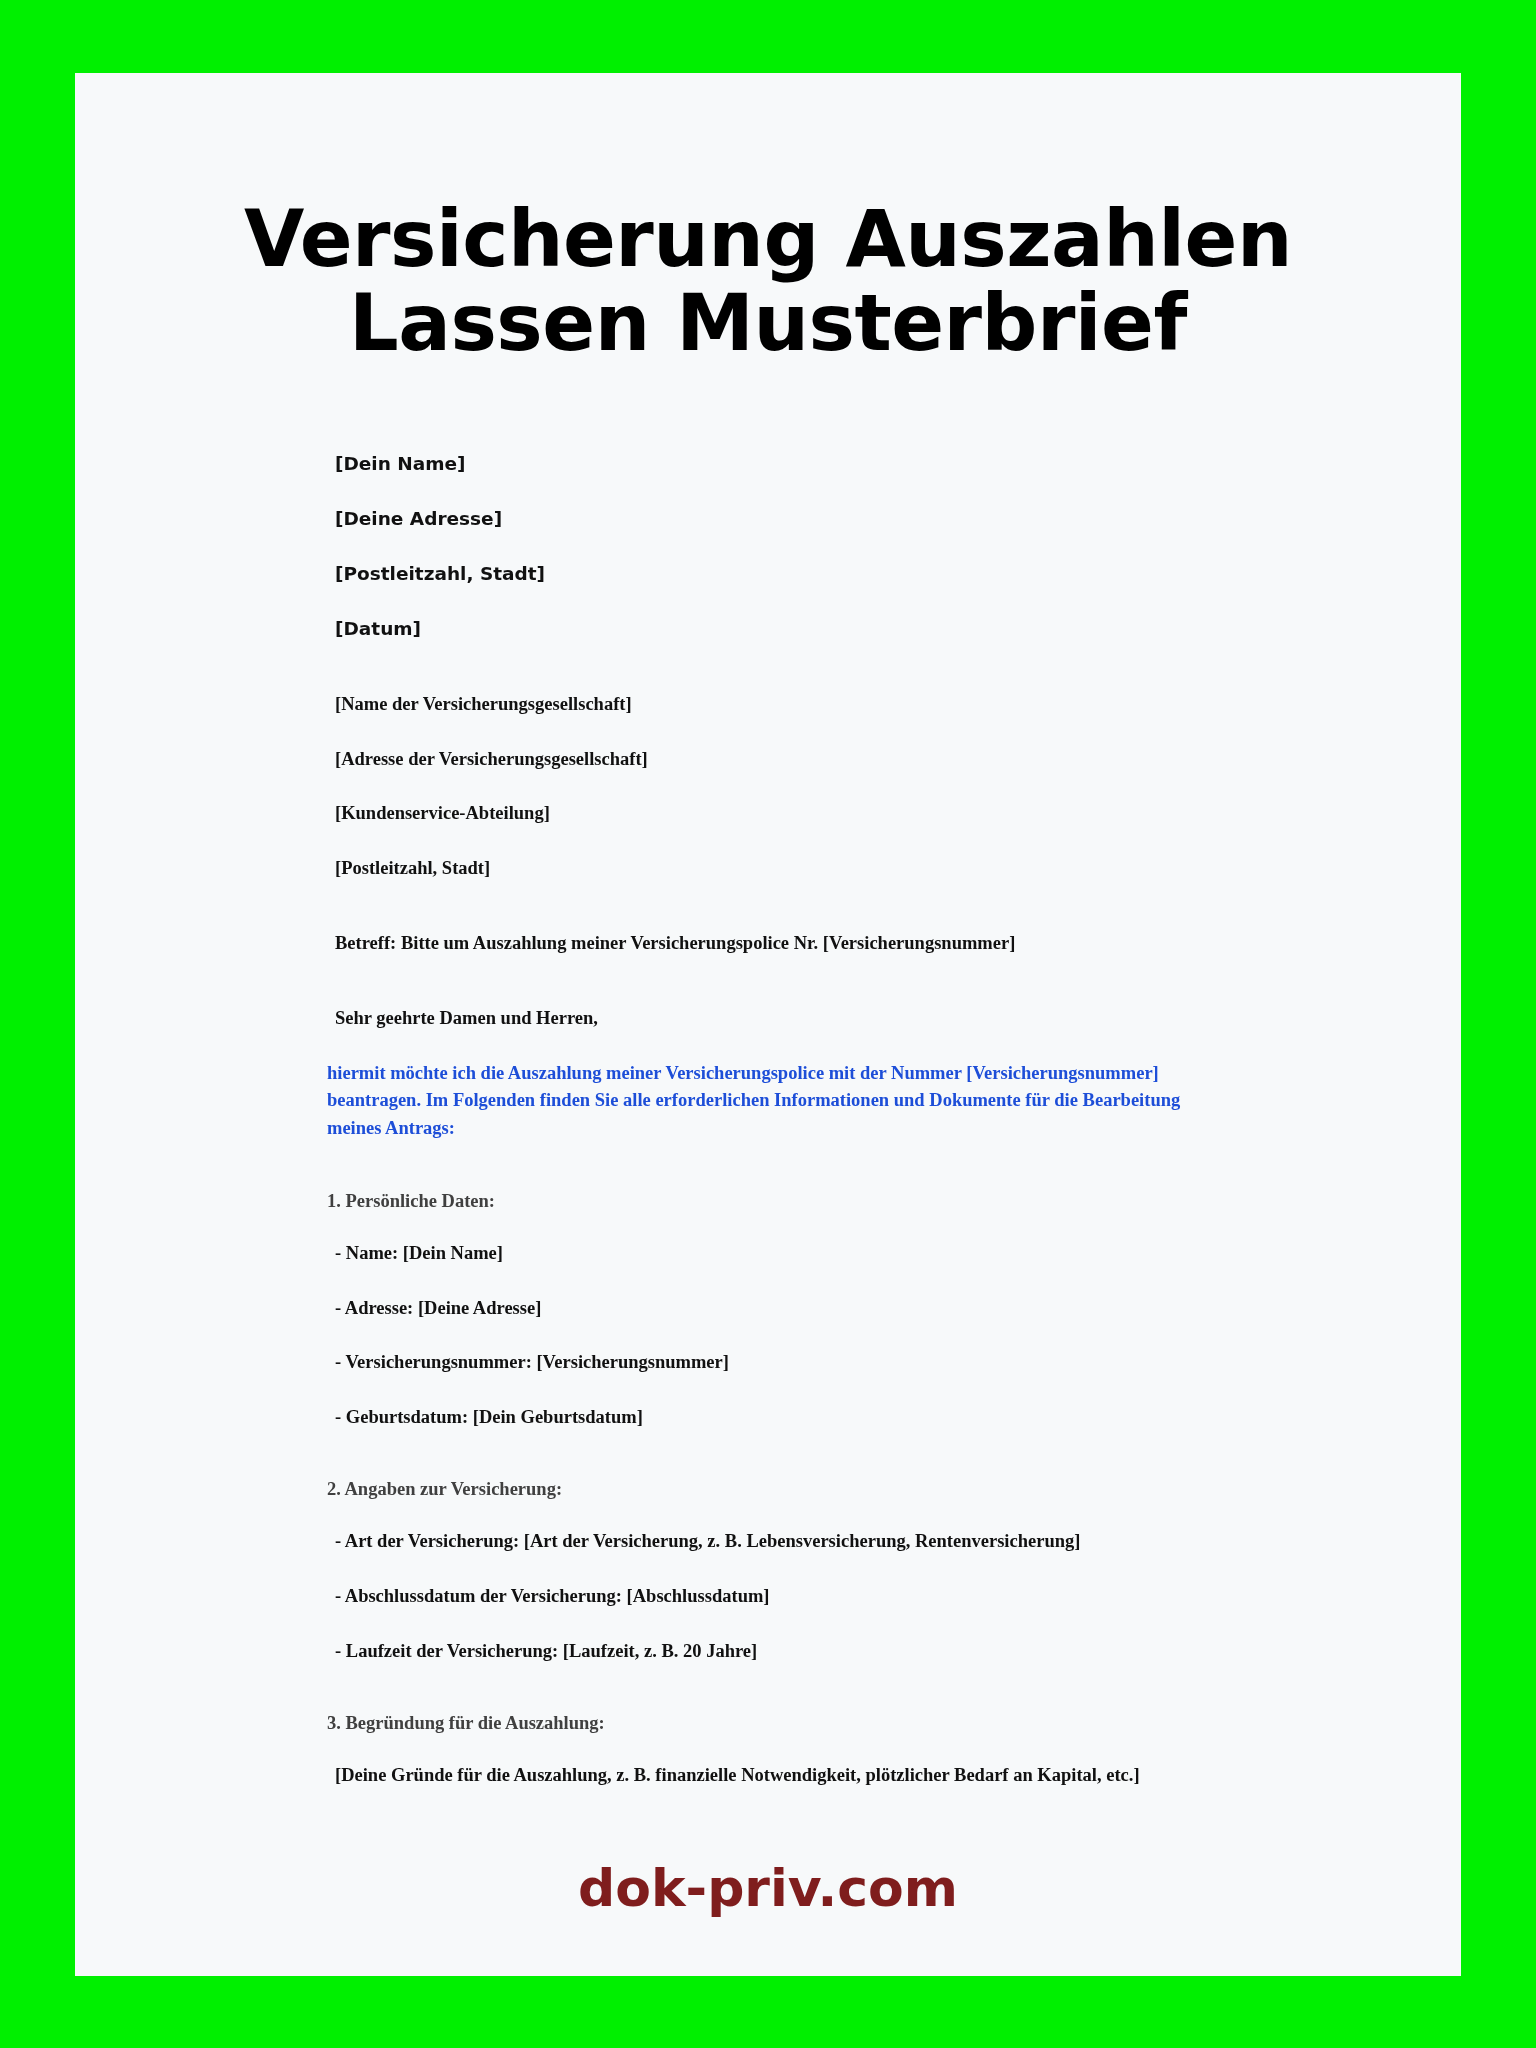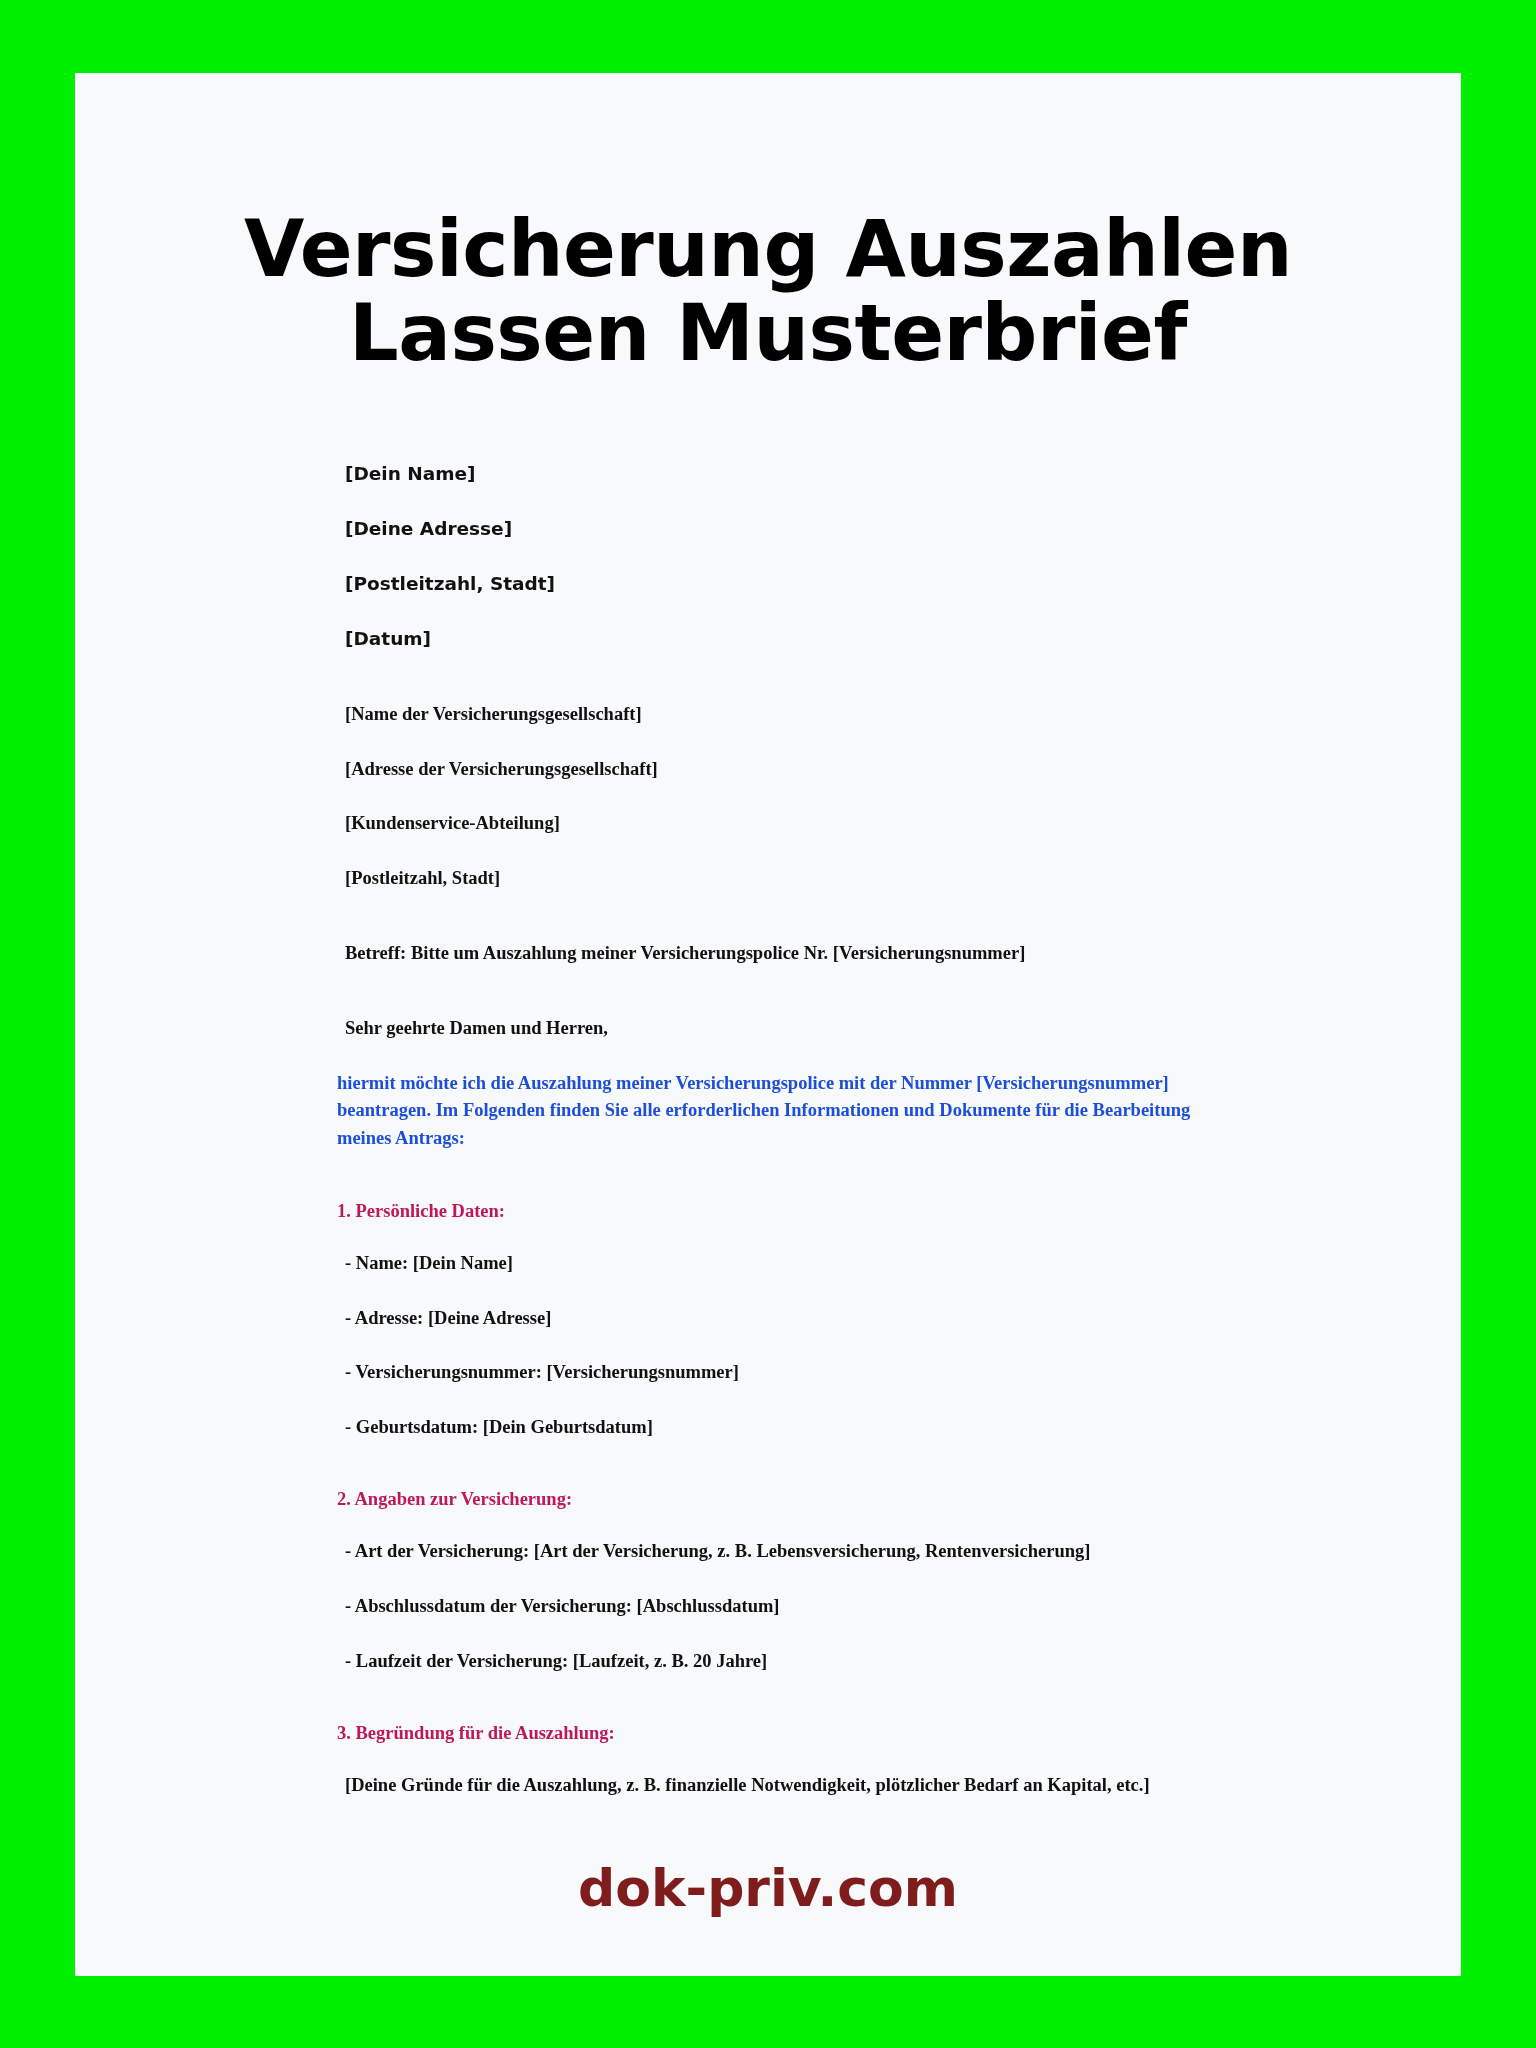--- a/index.html
+++ b/index.html
@@ -14,21 +14,21 @@
     overflow: hidden;
   }
   .page {
     position: absolute;
     left: 75px;
     top: 73px;
     width: 1386px;
     height: 1903px;
     background: #f7f9fa;
     box-sizing: border-box;
-    padding: 14px;
+    padding: 4px;
   }
   .title {
     margin: 0;
     padding: 120px 70px 0 70px;
     font-size: 78px;
     line-height: 1.08;
     font-weight: bold;
     text-align: center;
     color: #000000;
     letter-spacing: -0.5px;
@@ -52,21 +52,21 @@
     font-size: 18.5px;
     font-weight: bold;
     line-height: 1.5;
     margin: 0 0 30px 0;
     color: #1d4ed8;
   }
   .section-head {
     font-size: 18.5px;
     font-weight: bold;
     margin: 0 0 28px 0;
-    color: #be185d;
+    color: #404040;
   }
   .footer {
     position: absolute;
     left: 0;
     bottom: 58px;
     width: 100%;
     text-align: center;
     font-size: 52px;
     font-weight: bold;
     color: #7f1d1d;

